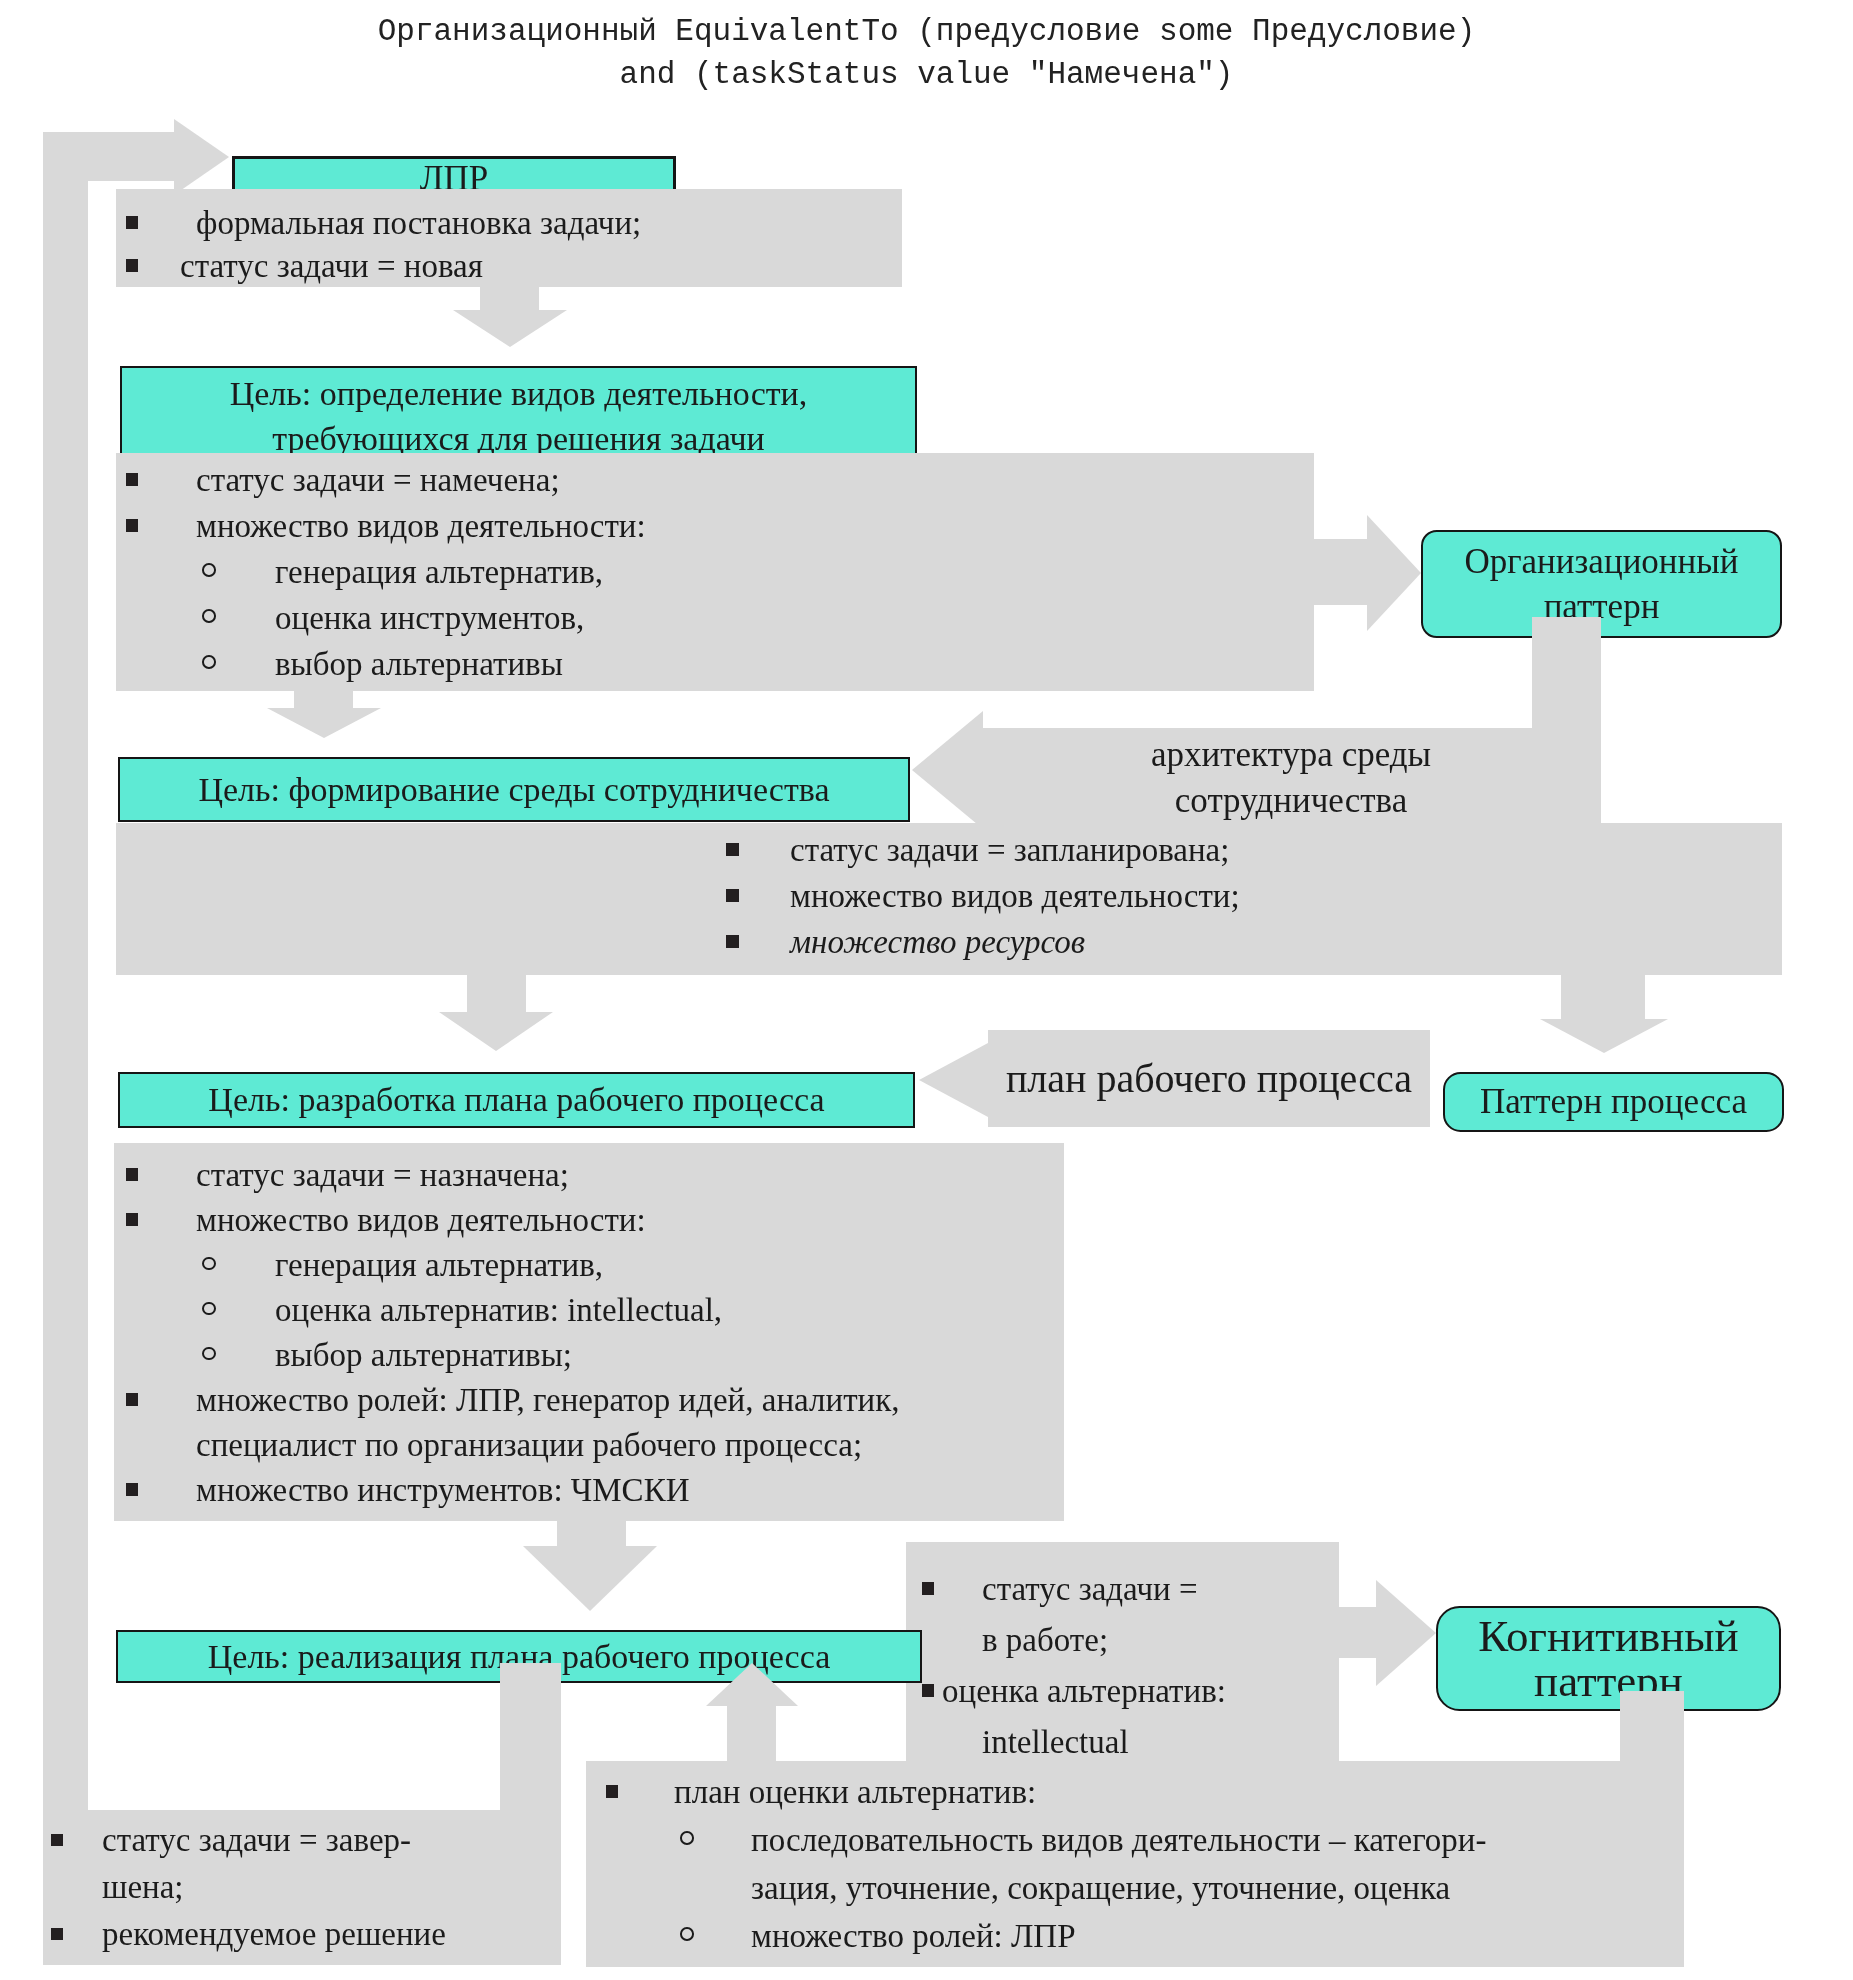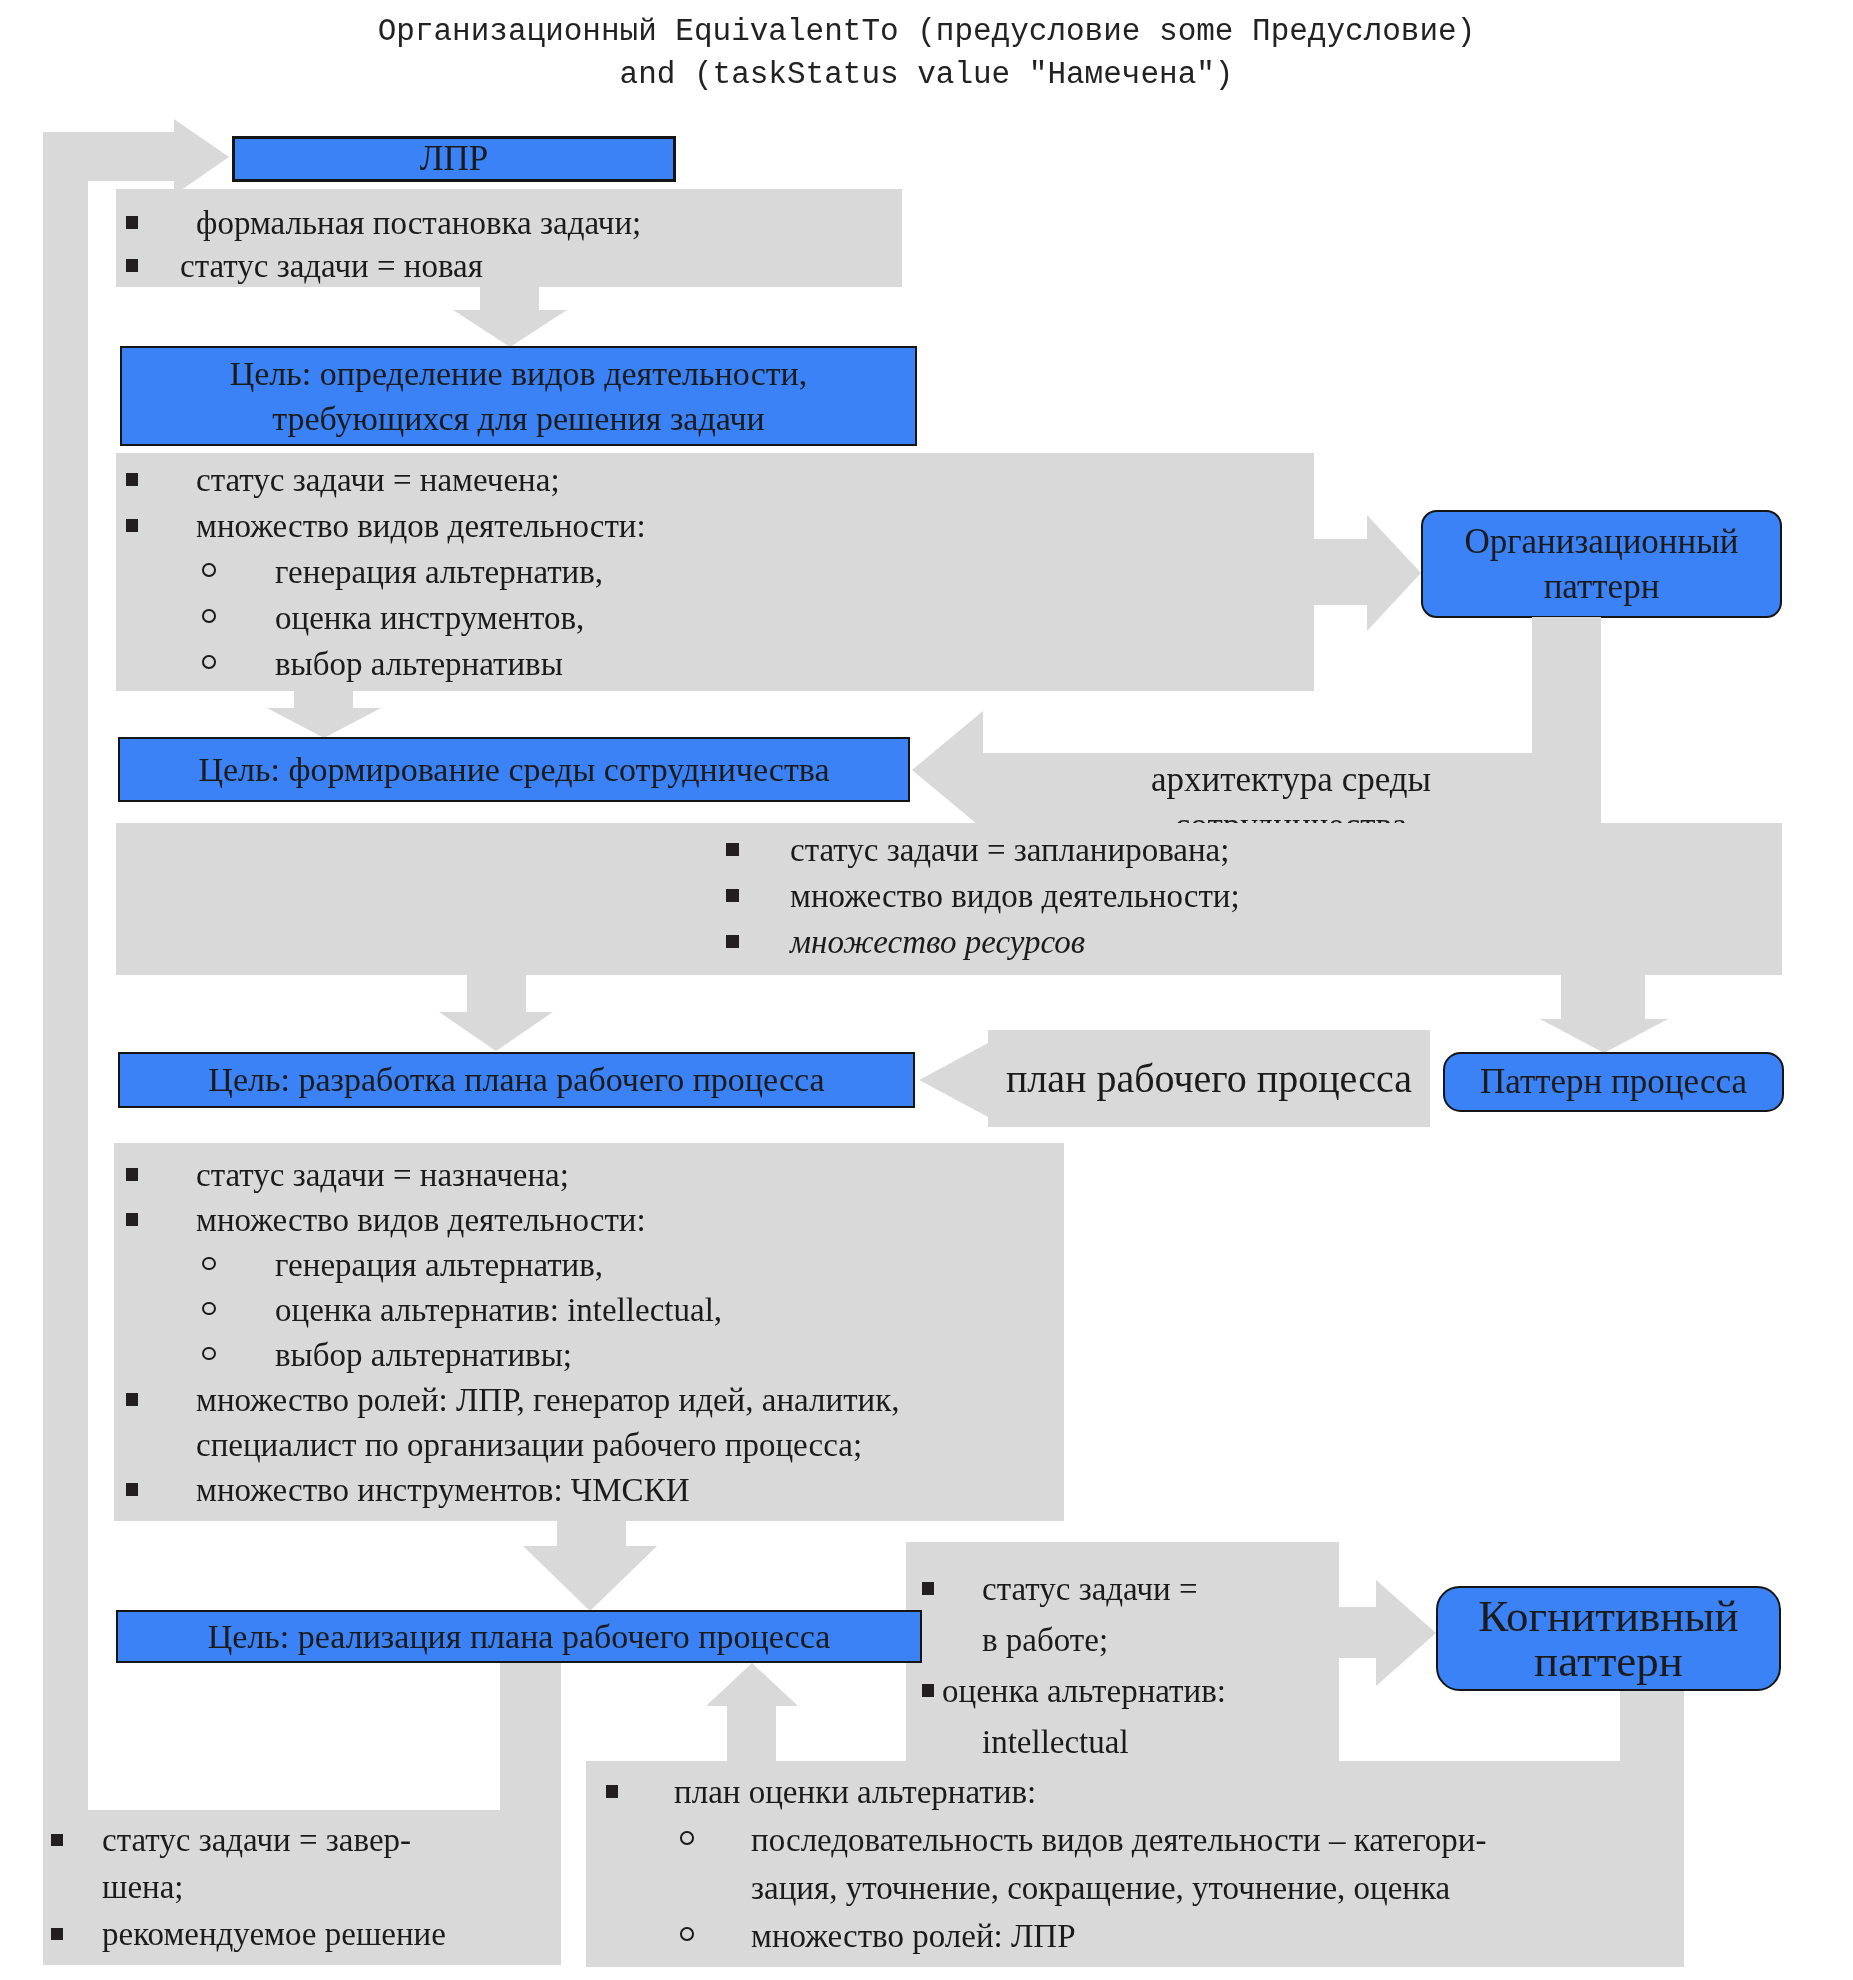--- a/index.html
+++ b/index.html
@@ -4,22 +4,22 @@
 <style>
   html,body{margin:0;padding:0;background:#fff;}
   .stage{position:relative;width:1853px;height:1981px;background:#ffffff;overflow:hidden;
          font-family:"Liberation Serif","DejaVu Serif",serif;color:#1b1b1b;}
   .abs{position:absolute;}
   .gray{background:#d9d9d9;}
   
   .hdr{position:absolute;left:0;width:1853px;text-align:center;
        font-family:"Liberation Mono","DejaVu Sans Mono",monospace;font-size:31px;white-space:pre;color:#222;}
   
-  .node{position:absolute;background:#3b82f6;border:2.9px solid #151515;display:flex;flex-direction:column;
-        justify-content:center;align-items:center;text-align:center;box-sizing:border-box;}
+  .node{position:absolute;background:#5eead4;border:2.9px solid #151515;display:flex;flex-direction:column;
+        justify-content:center;align-items:center;text-align:center;box-sizing:border-box;margin-top:20px;}
   .node .ln{display:block;}
   
   .note{position:absolute;background:#d9d9d9;box-sizing:border-box;font-size:33px;}
   .li{position:relative;white-space:nowrap;}
   .li .t{display:inline-block;}
   .m{position:absolute;top:50%;}
   .sq{width:12.7px;height:12.7px;background:#231f20;margin-top:-6.9px;}
   .ci{width:13.7px;height:13.7px;border:2.5px solid #1b1b1b;border-radius:50%;background:transparent;margin-top:-8.8px;box-sizing:border-box;}
   
   .shaft{position:absolute;background:#d9d9d9;}
@@ -89,21 +89,21 @@
   <div class="shaft" style="left:1313px;top:539px;width:54px;height:66px;"></div>
   <div class="tri" style="left:1367px;top:515px;border-top:58px solid transparent;border-bottom:58px solid transparent;border-left:54px solid #d9d9d9;"></div>
 
   <div class="node" style="left:1421px;top:510px;width:361px;height:108px;border-radius:15.7px;font-size:35px;line-height:45px;">
     <span class="ln">Организационный</span>
     <span class="ln">паттерн</span>
   </div>
 
   <div class="abs gray" style="left:1532px;top:617px;width:69px;height:206px;"></div>
 
-  <div class="glabel" style="left:982px;top:753px;width:618px;height:100px;font-size:35px;line-height:46px;">
+  <div class="glabel" style="left:982px;top:728px;width:618px;height:100px;font-size:35px;line-height:46px;">
     <span class="ln">архитектура среды</span>
     <span class="ln">сотрудничества</span>
   </div>
   <div class="tri" style="left:912px;top:711px;border-top:59px solid transparent;border-bottom:59px solid transparent;border-right:71px solid #d9d9d9;"></div>
 
   <div class="shaft" style="left:294px;top:691px;width:59px;height:17.6px;"></div>
   <div class="tri" style="left:267px;top:708px;border-left:57px solid transparent;border-right:57px solid transparent;border-top:30px solid #d9d9d9;"></div>
 
   <div class="node" style="left:118px;top:737px;width:792px;height:65px;font-size:34px;">
     <span class="ln">Цель: формирование среды сотрудничества</span>

